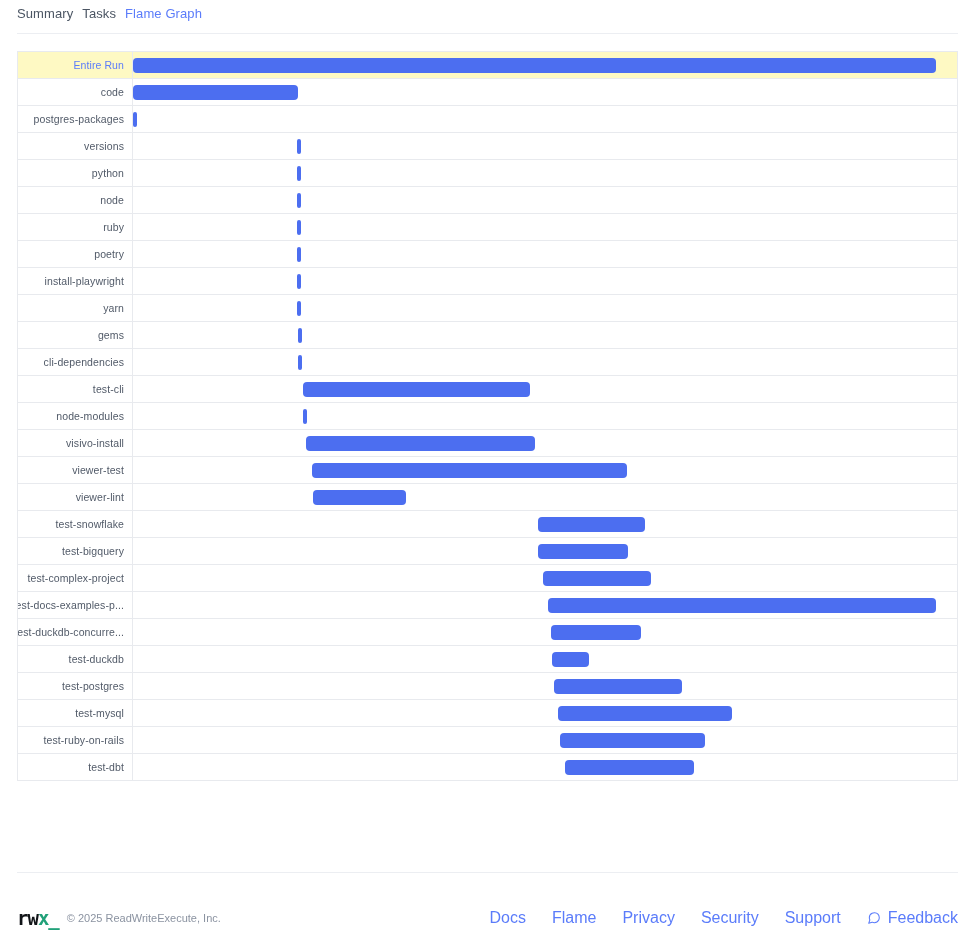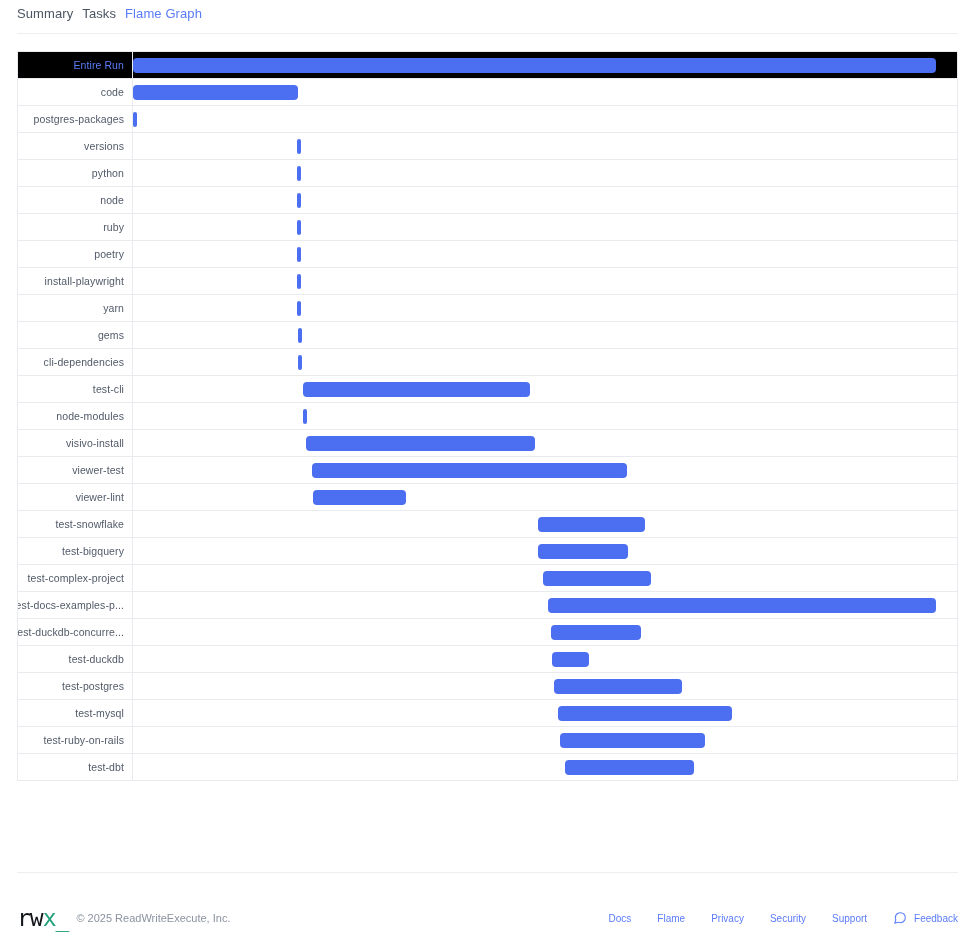--- a/index.html
+++ b/index.html
@@ -50,21 +50,21 @@
     border-bottom: none;
     background: #fff;
   }
   .frow {
     display: flex;
     align-items: stretch;
     height: 27px;
     border-bottom: 1px solid #e8eaee;
     background: #ffffff;
   }
-  .frow.highlight { background: #000000; }
+  .frow.highlight { background: #fef9c3; }
   .flabel {
     width: 115px;
     min-width: 115px;
     border-right: 1px solid #e8eaee;
     display: flex;
     align-items: center;
     justify-content: flex-end;
     padding-right: 8px;
     font-size: 10.5px;
     color: #515a68;
@@ -107,38 +107,38 @@
     justify-content: space-between;
     font-size: 11px;
   }
   .footer-left {
     display: flex;
     align-items: center;
     gap: 8px;
   }
   .logo {
     font-family: "DejaVu Sans Mono", monospace;
-    font-size: 23px;
-    font-weight: 400;
+    font-size: 19px;
+    font-weight: 700;
     letter-spacing: -1px;
     line-height: 1;
     display: inline-block;
   }
   .logo .rw { color: #111418; }
   .logo .xu { color: #21a179; }
   .copyright { color: #8b93a1; font-size: 11px; }
   .footer-links {
     display: flex;
     align-items: center;
     gap: 26px;
   }
   .flink {
     color: #5b7cfa;
     text-decoration: none;
-    font-size: 10px;
+    font-size: 16px;
     cursor: pointer;
     white-space: nowrap;
   }
   .feedback {
     display: flex;
     align-items: center;
     gap: 7px;
   }
   .feedback svg { display: block; }
 </style>

